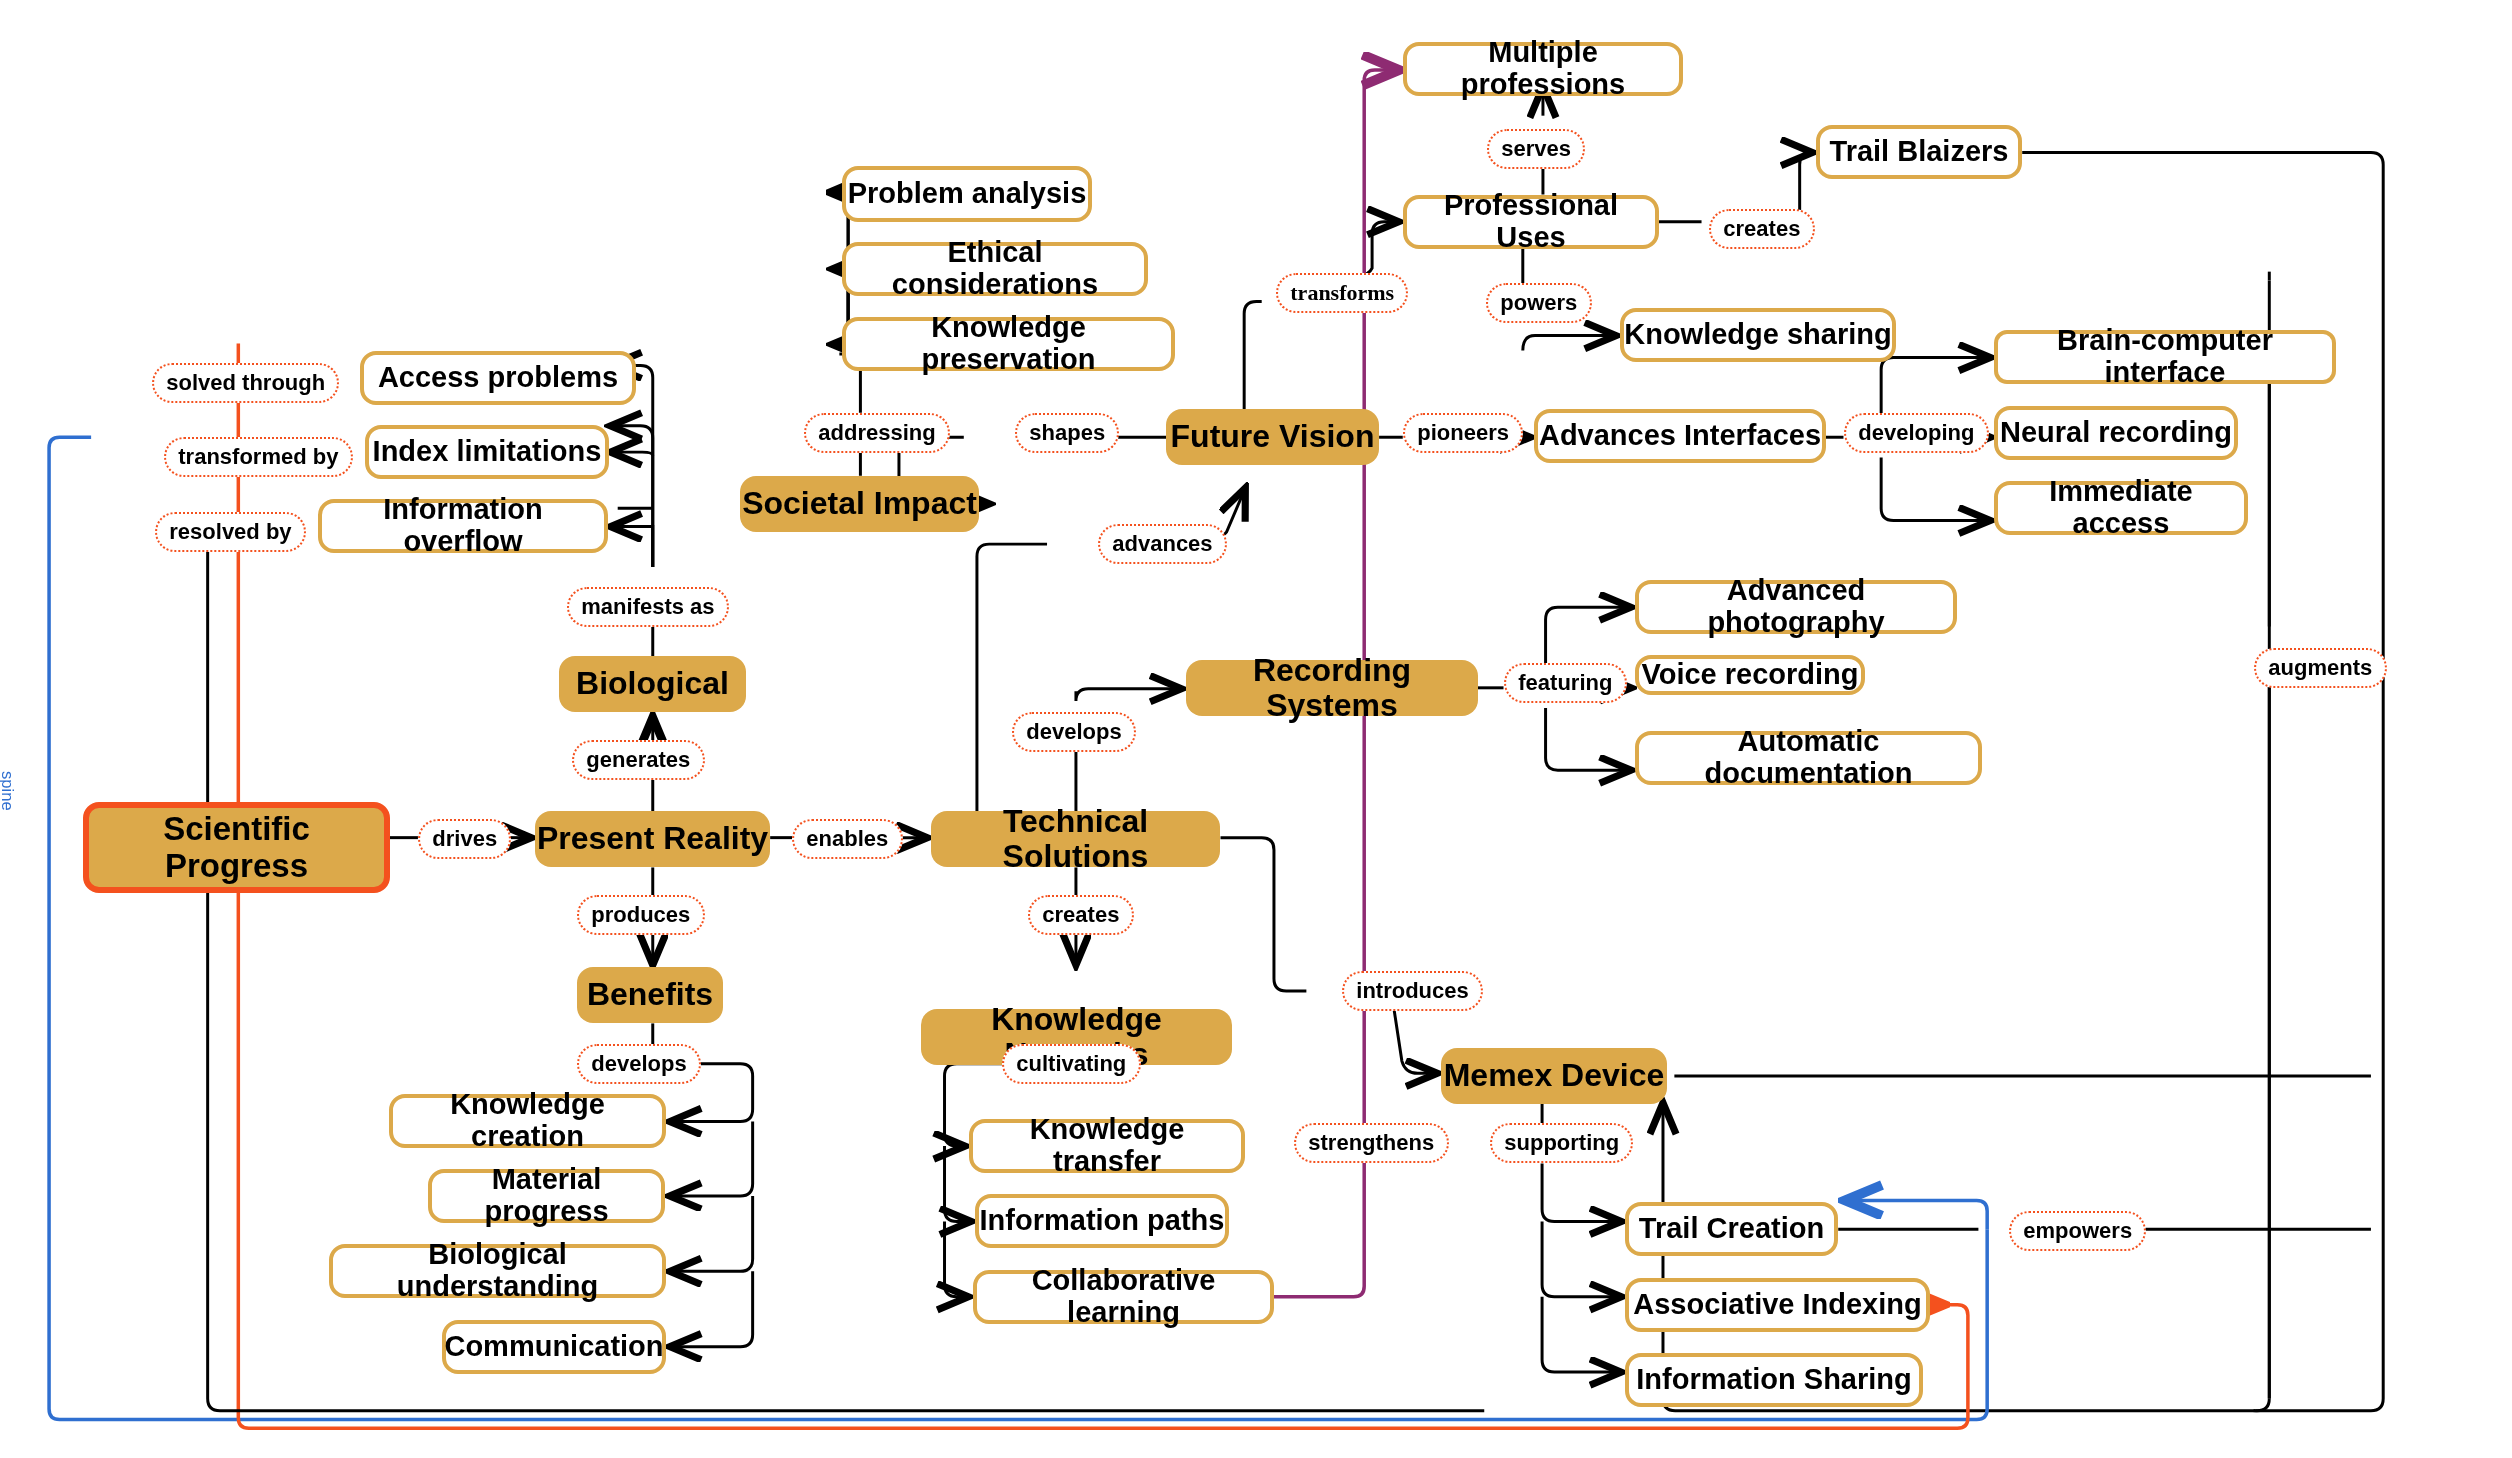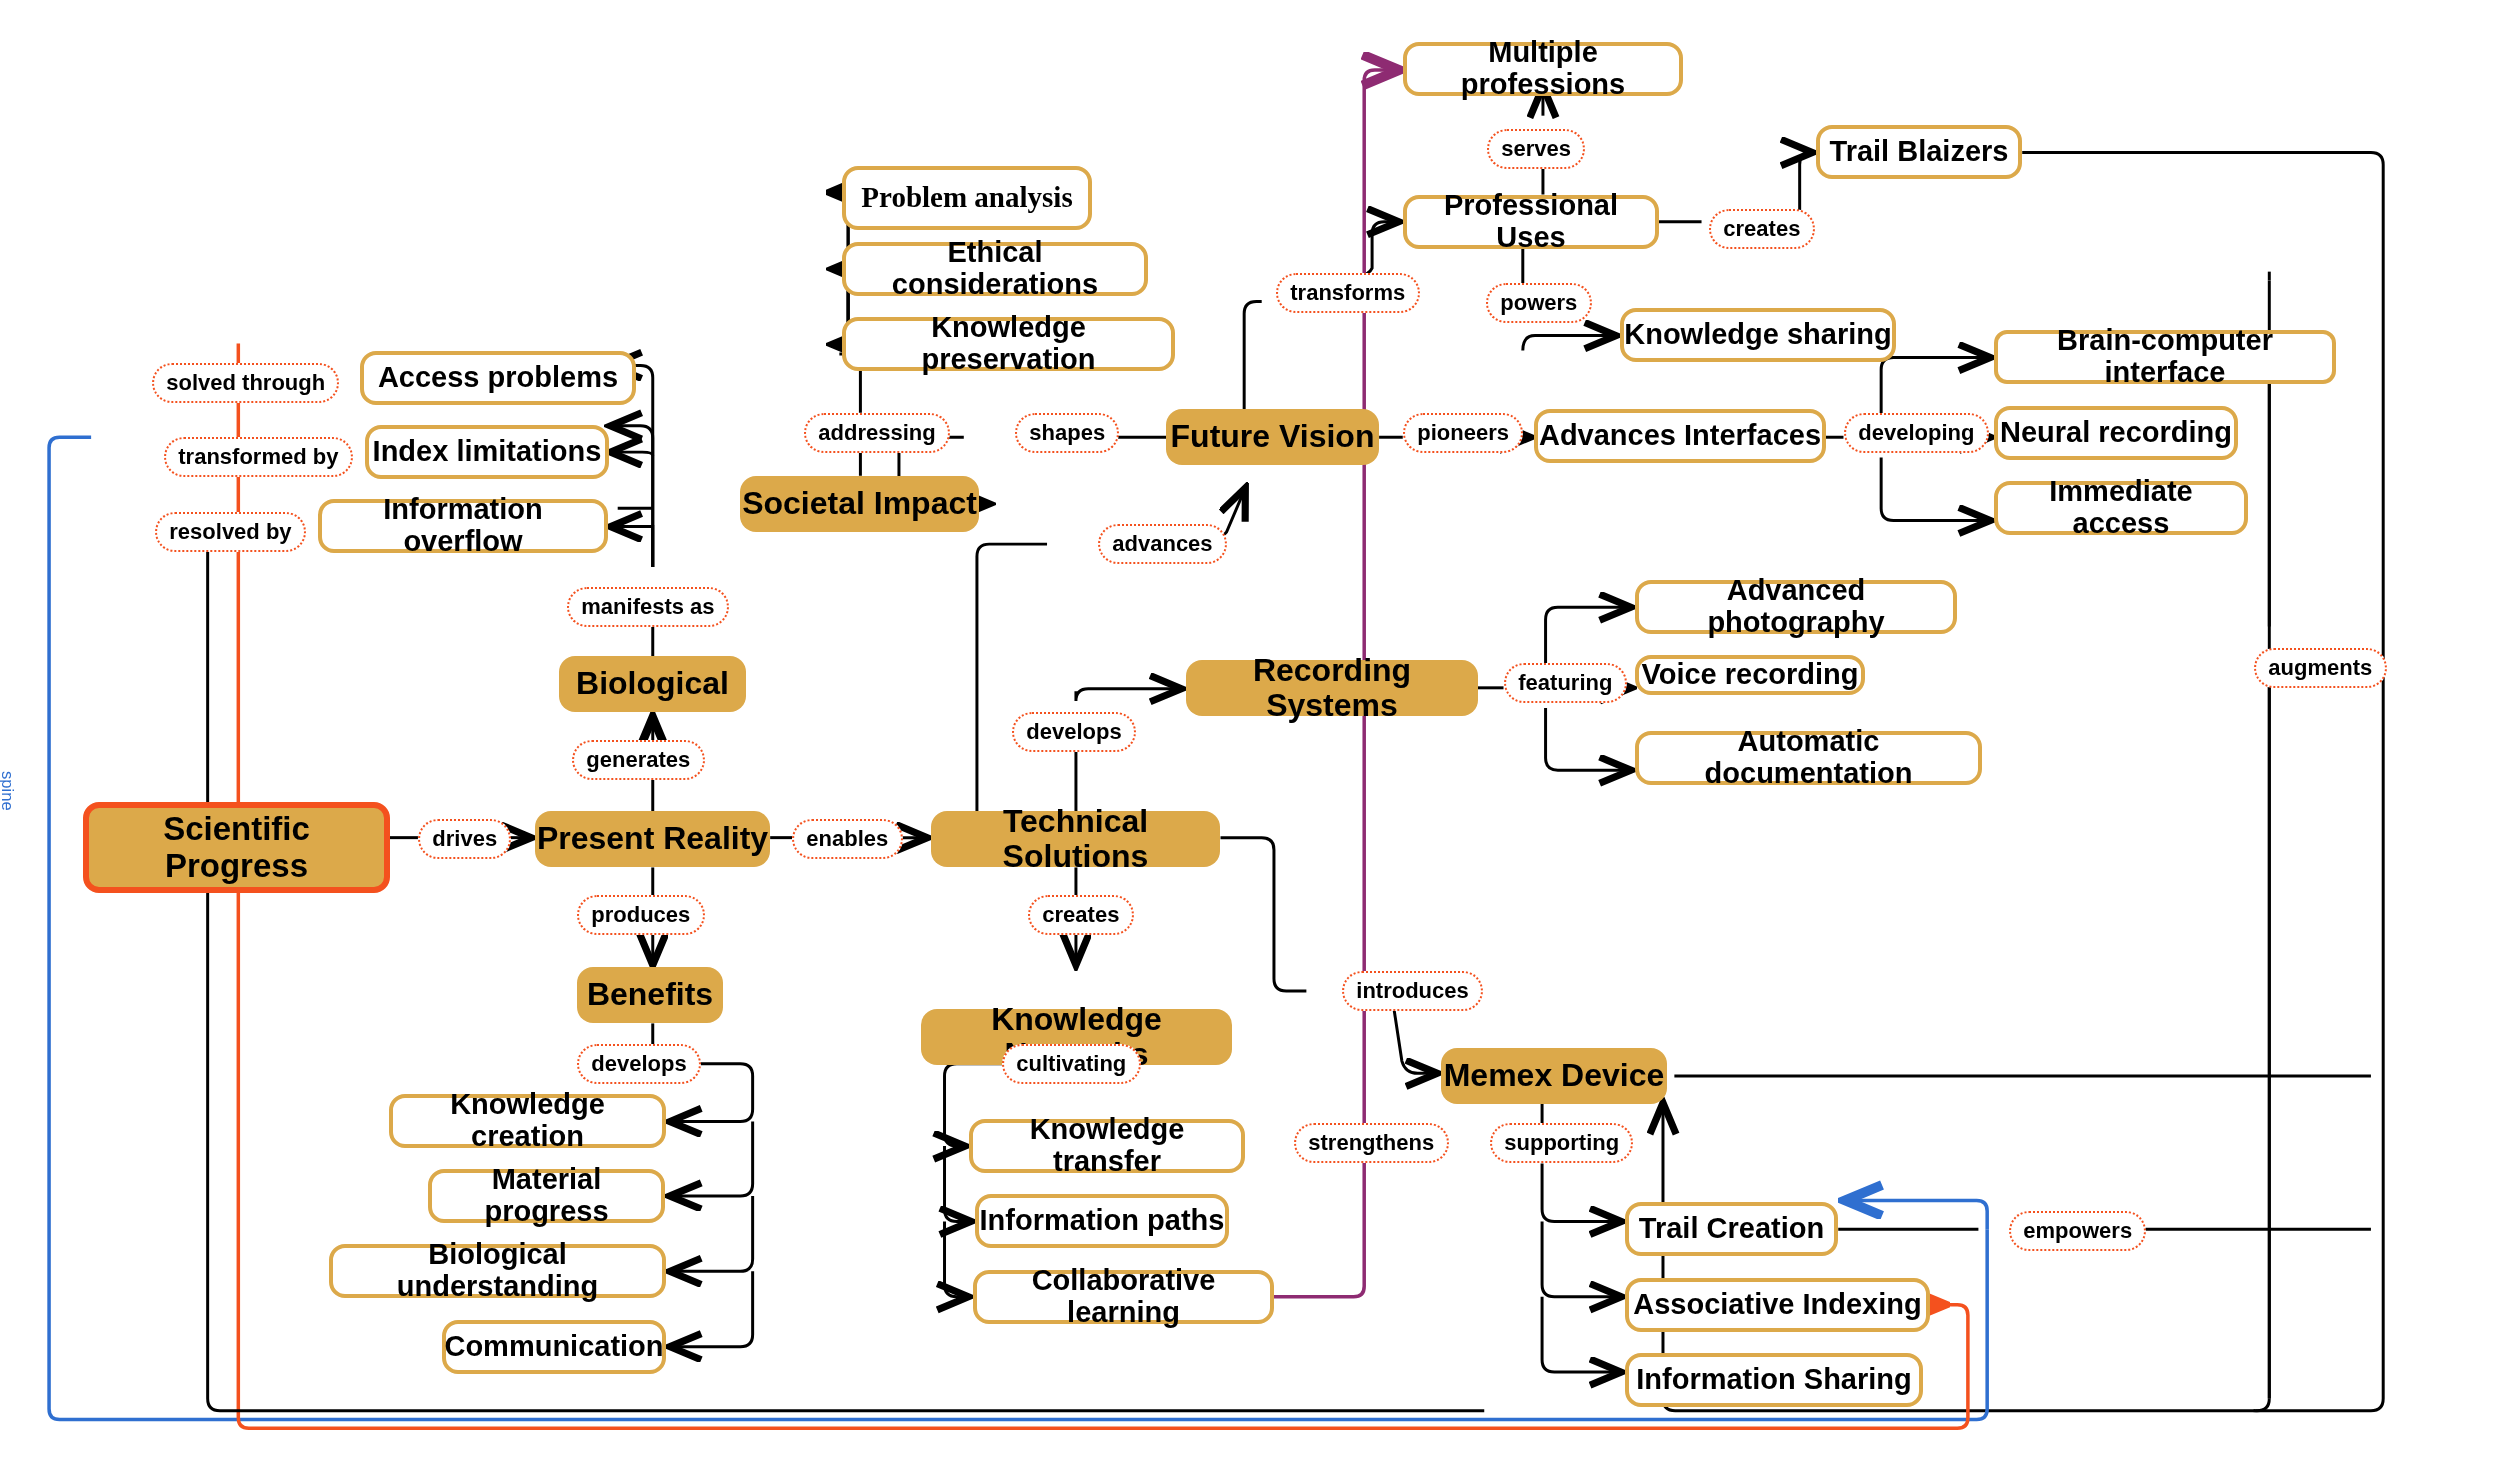--- a/index.html
+++ b/index.html
@@ -184,21 +184,21 @@
       <div class="node leaf" style="left: 360px; top: 351px; width: 276px; height: 54px;">Access problems</div>
       <div class="node leaf" style="left: 365px; top: 425px; width: 244px; height: 54px;">Index limitations</div>
       <div class="node leaf" style="left: 318px; top: 499px; width: 290px; height: 54px;">Information overflow</div>
       <div class="node leaf" style="left: 389px; top: 1094px; width: 277px; height: 54px;">Knowledge creation</div>
       <div class="node leaf" style="left: 428px; top: 1169px; width: 237px; height: 54px;">Material progress</div>
       <div class="node leaf" style="left: 329px; top: 1244px; width: 337px; height: 54px;">Biological understanding</div>
       <div class="node leaf" style="left: 442px; top: 1320px; width: 224px; height: 54px;">Communication</div>
       <div class="node leaf" style="left: 969px; top: 1119px; width: 276px; height: 54px;">Knowledge transfer</div>
       <div class="node leaf" style="left: 975px; top: 1194px; width: 254px; height: 54px;">Information paths</div>
       <div class="node leaf" style="left: 973px; top: 1270px; width: 301px; height: 54px;">Collaborative learning</div>
-      <div class="node leaf" style="left: 842px; top: 166px; width: 250px; height: 64px; font-family: Liberation Serif, serif;">Problem analysis</div>
+      <div class="node leaf" style="left: 842px; top: 166px; width: 250px; height: 56px;">Problem analysis</div>
       <div class="node leaf" style="left: 842px; top: 242px; width: 306px; height: 54px;">Ethical considerations</div>
       <div class="node leaf" style="left: 842px; top: 317px; width: 333px; height: 54px;">Knowledge preservation</div>
       <div class="node leaf" style="left: 1635px; top: 580px; width: 322px; height: 54px;">Advanced photography</div>
       <div class="node leaf" style="left: 1635px; top: 655px; width: 230px; height: 40px;">Voice recording</div>
       <div class="node leaf" style="left: 1635px; top: 731px; width: 347px; height: 54px;">Automatic documentation</div>
       <div class="node leaf" style="left: 1403px; top: 42px; width: 280px; height: 54px;">Multiple professions</div>
       <div class="node leaf" style="left: 1403px; top: 195px; width: 256px; height: 54px;">Professional Uses</div>
       <div class="node leaf" style="left: 1816px; top: 125px; width: 206px; height: 54px;">Trail Blaizers</div>
       <div class="node leaf" style="left: 1620px; top: 308px; width: 276px; height: 54px;">Knowledge sharing</div>
       <div class="node leaf" style="left: 1534px; top: 409px; width: 292px; height: 54px;">Advances Interfaces</div>
@@ -219,21 +219,21 @@
       <div class="elabel" style="left: 1028px; top: 895px;">creates</div>
       <div class="elabel" style="left: 1002px; top: 1044px;">cultivating</div>
       <div class="elabel" style="left: 1012px; top: 712px;">develops</div>
       <div class="elabel" style="left: 1504px; top: 663px;">featuring</div>
       <div class="elabel" style="left: 1098px; top: 524px;">advances</div>
       <div class="elabel" style="left: 1015px; top: 413px;">shapes</div>
       <div class="elabel" style="left: 804px; top: 413px;">addressing</div>
       <div class="elabel" style="left: 152px; top: 363px;">solved through</div>
       <div class="elabel" style="left: 164px; top: 437px;">transformed by</div>
       <div class="elabel" style="left: 155px; top: 512px;">resolved by</div>
-      <div class="elabel" style="left: 1276px; top: 273px;">transforms</div>
+      <div class="elabel" style="left: 1276px; top: 273px; font-family: Liberation Serif, serif;">transforms</div>
       <div class="elabel" style="left: 1403px; top: 413px;">pioneers</div>
       <div class="elabel" style="left: 1487px; top: 129px;">serves</div>
       <div class="elabel" style="left: 1709px; top: 209px;">creates</div>
       <div class="elabel" style="left: 1486px; top: 283px;">powers</div>
       <div class="elabel" style="left: 1844px; top: 413px;">developing</div>
       <div class="elabel" style="left: 1342px; top: 971px;">introduces</div>
       <div class="elabel" style="left: 1294px; top: 1123px;">strengthens</div>
       <div class="elabel" style="left: 1490px; top: 1123px;">supporting</div>
       <div class="elabel" style="left: 2009px; top: 1211px;">empowers</div>
       <div class="elabel" style="left: 2254px; top: 648px;">augments</div>

